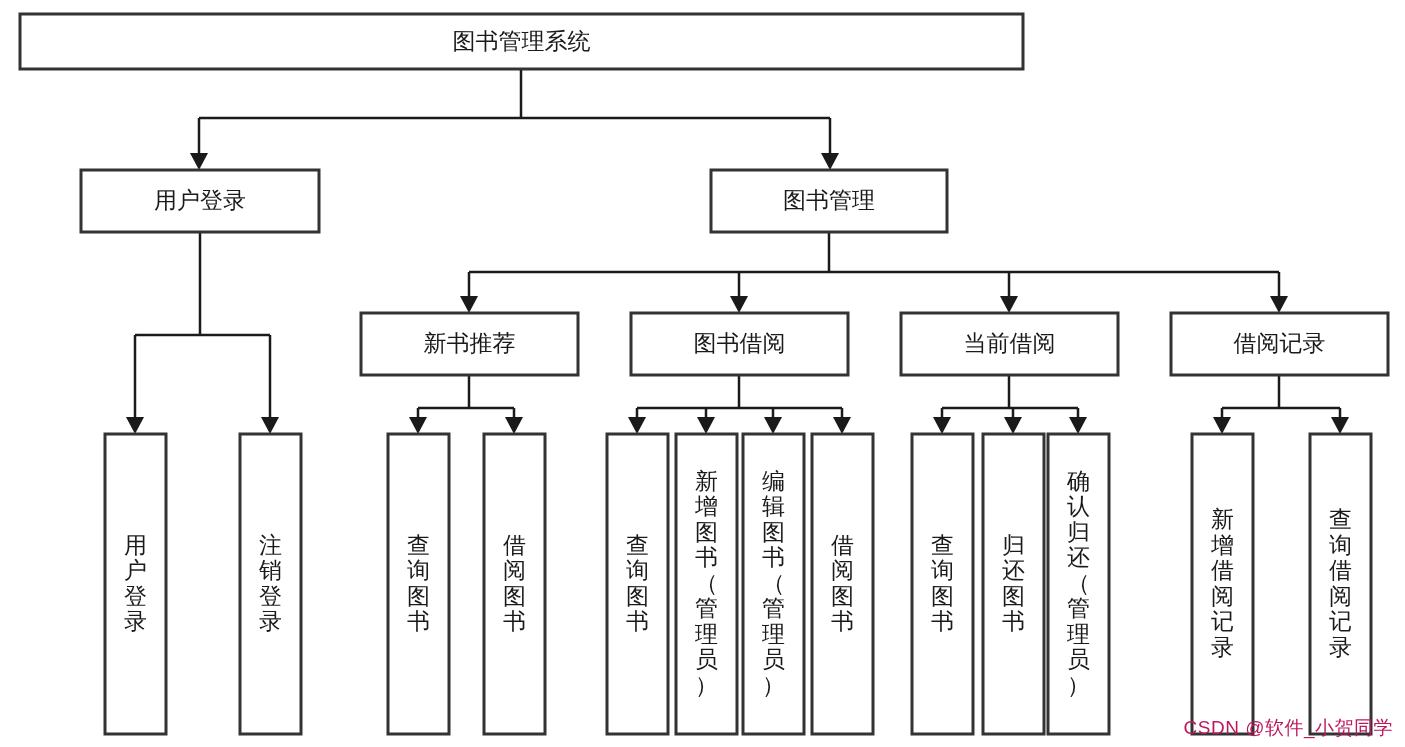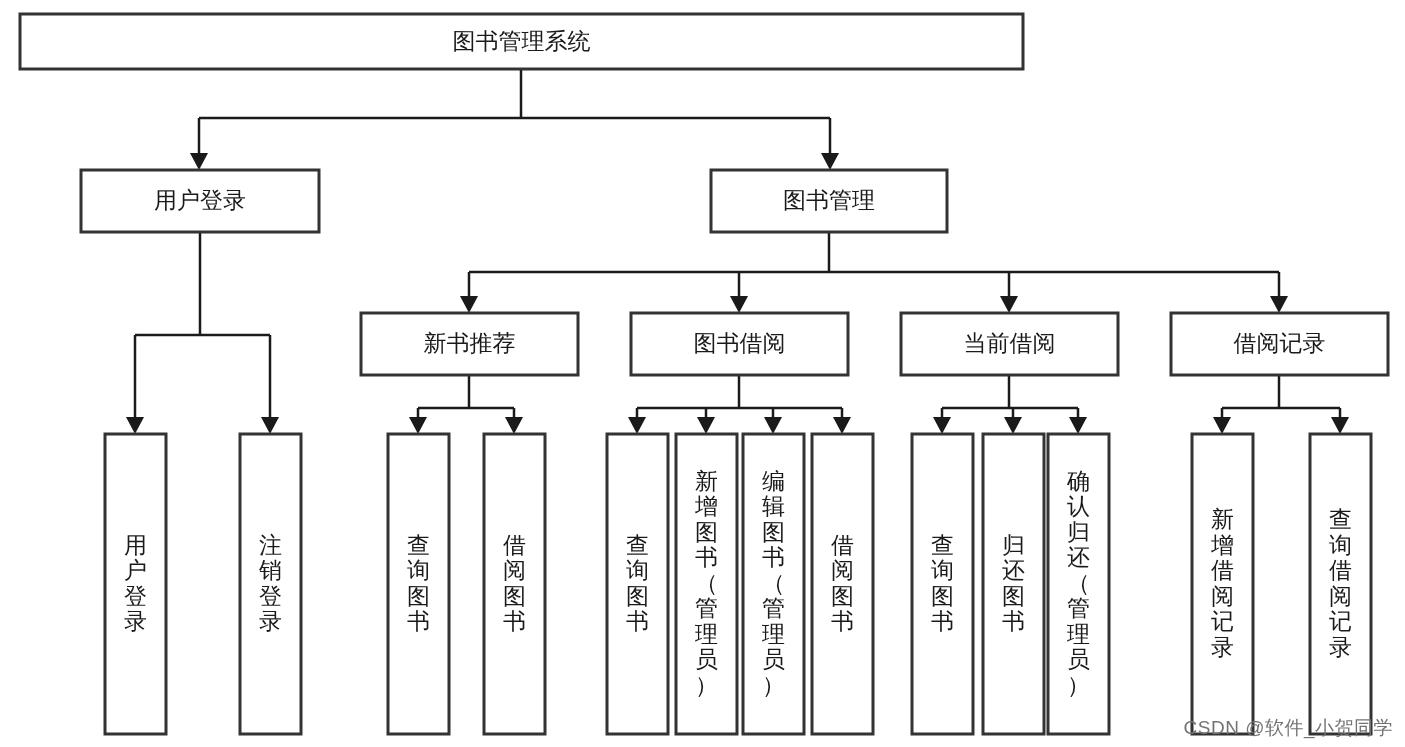--- a/index.html
+++ b/index.html
@@ -45,21 +45,21 @@
   .arrow-head {
     fill: #1a1a1a;
     stroke: none;
   }
   .watermark {
     position: absolute;
     right: 12px;
     bottom: 6px;
     font-family: "Liberation Sans", "DejaVu Sans", sans-serif;
     font-size: 19px;
-    color: #737373;
+    color: #be185d;
     letter-spacing: 0.5px;
     white-space: nowrap;
     pointer-events: none;
   }
 </style>
 </head>
 <body>
 
 <svg id="diagram" viewBox="0 0 1405 747" xmlns="http://www.w3.org/2000/svg">
   <g id="connector-layer">

